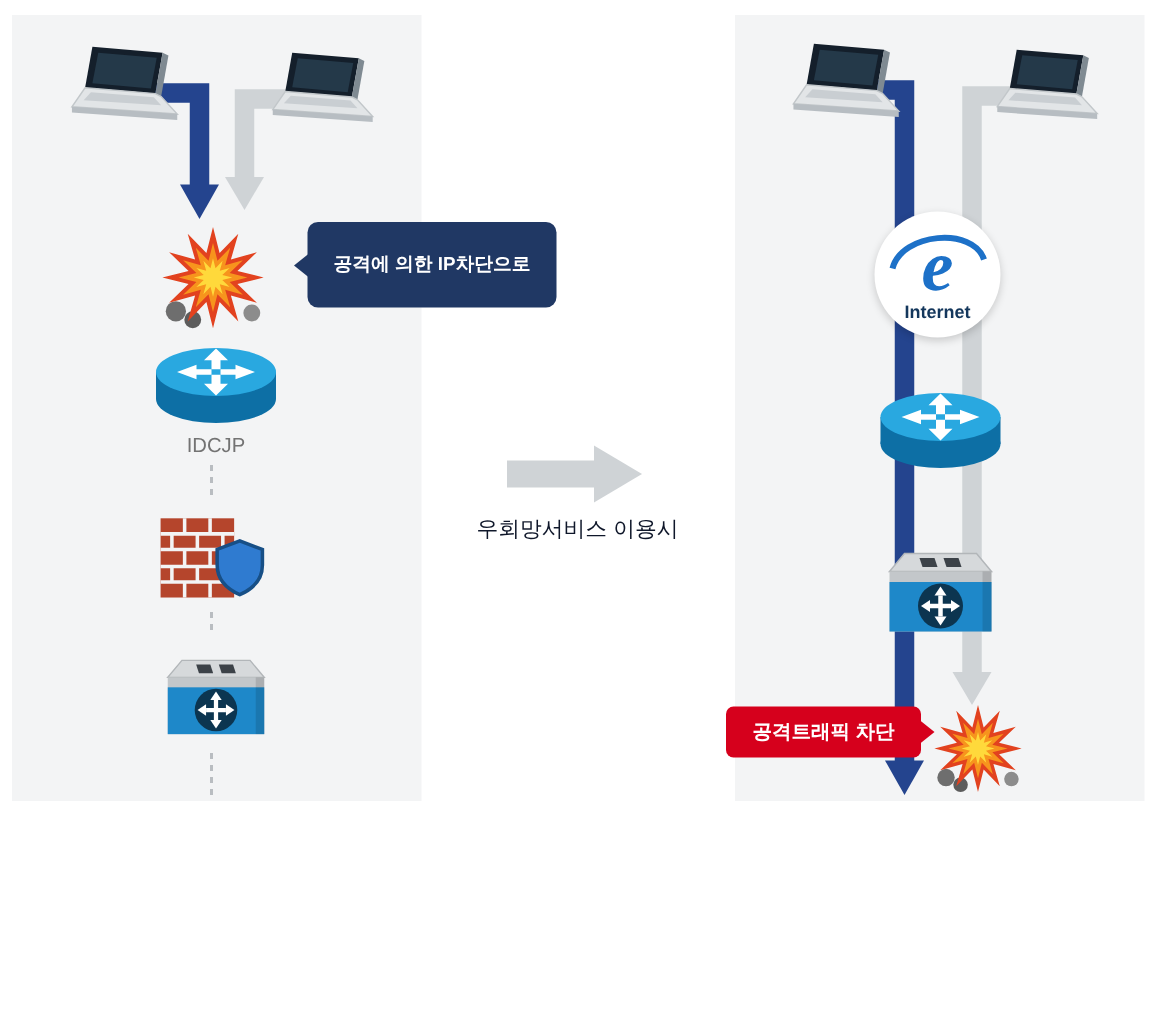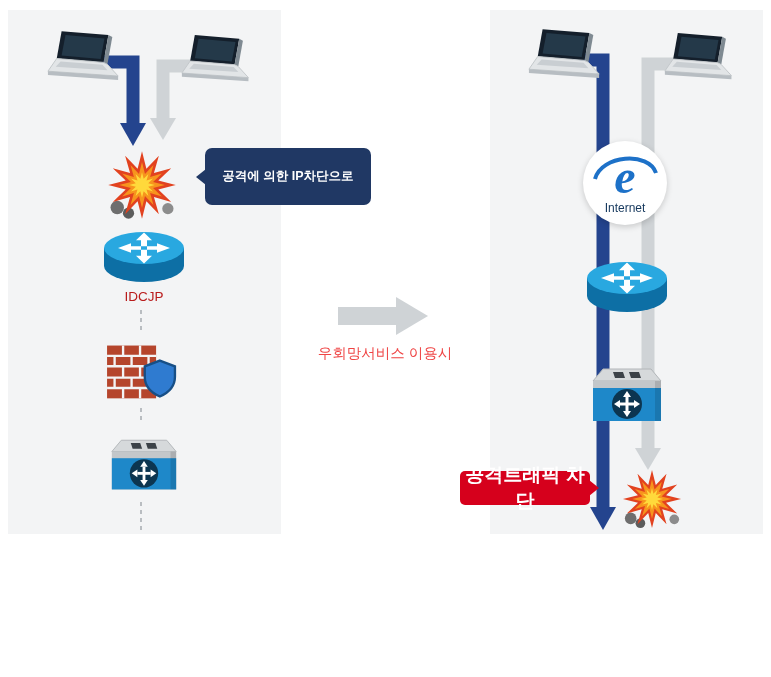--- a/index.html
+++ b/index.html
@@ -4,38 +4,38 @@
 <style>
   html,body{margin:0;padding:0;background:#ffffff;}
   body{font-family:"Liberation Sans","DejaVu Sans",sans-serif;}
   .stage{position:relative;width:771px;height:534px;background:#ffffff;overflow:hidden;}
   .panel{position:absolute;top:10px;height:667px;background:#f3f4f5;z-index:1;}
   .panel.left{left:8px;width:273px;}
   .panel.right{left:490px;width:273px;}
   .overlay{position:absolute;left:0;top:0;z-index:2;pointer-events:none;}
   .icon{position:absolute;z-index:3;line-height:0;}
   .icon svg{display:block;}
-  .label{position:absolute;z-index:3;text-align:center;color:#b91c1c;font-size:13.5px;}
+  .label{position:absolute;z-index:3;text-align:center;color:#737373;font-size:13.5px;}
   .callout{position:absolute;z-index:4;display:flex;flex-direction:column;align-items:center;justify-content:center;
            color:#fff;font-weight:bold;text-align:center;border-radius:7px;box-sizing:border-box;}
   .callout .ptr{position:absolute;width:0;height:0;}
   .callout.navy{background:#203864;font-size:12.5px;line-height:1.55;}
   .callout.navy .ptr{left:-9px;top:50%;transform:translateY(-50%);
         border-top:8px solid transparent;border-bottom:8px solid transparent;border-right:10px solid #203864;}
-  .callout.red{background:#d6001c;font-size:19px;border-radius:5px;}
+  .callout.red{background:#d6001c;font-size:13px;border-radius:5px;margin-left:24px;}
   .callout.red .ptr{right:-9px;top:50%;transform:translateY(-50%);
         border-top:8px solid transparent;border-bottom:8px solid transparent;border-left:10px solid #d6001c;}
   .callout.navy2{background:#203864;font-size:13px;border-radius:6px;}
   .callout.navy2 .ptr{left:-9px;top:50%;transform:translateY(-50%);
         border-top:8px solid transparent;border-bottom:8px solid transparent;border-right:10px solid #203864;}
-  .caption{position:absolute;z-index:2;text-align:center;color:#ef4444;font-size:14.5px;line-height:1.45;}
+  .caption{position:absolute;z-index:2;text-align:center;color:#0f172a;font-size:14.5px;line-height:1.45;}
   .ie-circle{position:absolute;left:583px;top:141px;width:84px;height:84px;border-radius:50%;background:#fff;
              z-index:3;box-shadow:0 2px 6px rgba(0,0,0,0.18);display:flex;flex-direction:column;align-items:center;}
   .ie-circle .internet-label{position:absolute;bottom:10px;width:100%;text-align:center;
-             font-size:12px;font-weight:normal;color:#14375c;margin-top:17px;}
+             font-size:12px;font-weight:bold;color:#14375c;margin-top:17px;}
 </style>
 </head>
 <body>
 
 <div class="stage">
 
   <div class="panel left"></div>
   <div class="panel right"></div>
 
   <svg class="overlay" width="771" height="677" viewBox="0 0 771 677">

